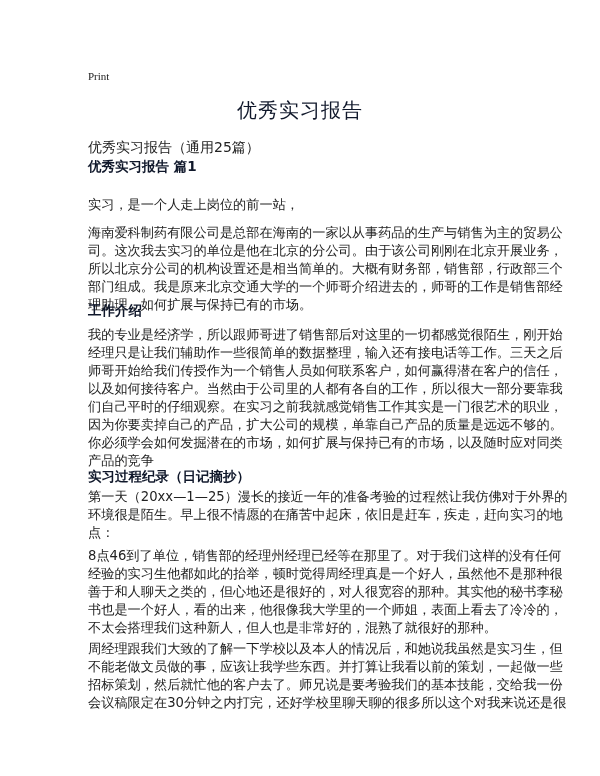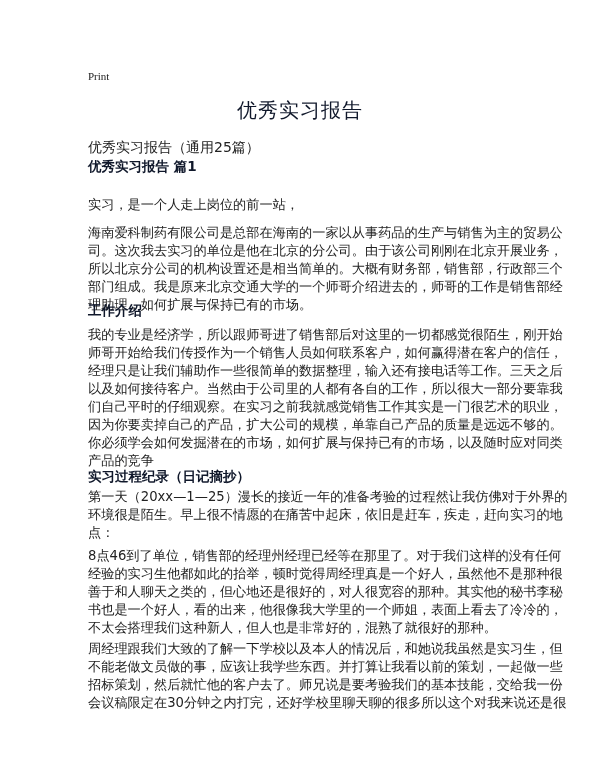--- a/index.html
+++ b/index.html
@@ -35,22 +35,22 @@
     <div class="line">司。这次我去实习的单位是他在北京的分公司。由于该公司刚刚在北京开展业务，</div>
     <div class="line">所以北京分公司的机构设置还是相当简单的。大概有财务部，销售部，行政部三个</div>
     <div class="line">部门组成。我是原来北京交通大学的一个师哥介绍进去的，师哥的工作是销售部经</div>
     <div class="line">理助理，如何扩展与保持已有的市场。</div>
   </div>
 
   <div class="h" style="top:302px;">工作介绍</div>
 
   <div class="para" style="top:326px;">
     <div class="line">我的专业是经济学，所以跟师哥进了销售部后对这里的一切都感觉很陌生，刚开始</div>
+    <div class="line">经理只是让我们辅助作一些很简单的数据整理，输入还有接电话等工作。三天之后</div>
     <div class="line">师哥开始给我们传授作为一个销售人员如何联系客户，如何赢得潜在客户的信任，</div>
-    <div class="line">经理只是让我们辅助作一些很简单的数据整理，输入还有接电话等工作。三天之后</div>
     <div class="line">以及如何接待客户。当然由于公司里的人都有各自的工作，所以很大一部分要靠我</div>
     <div class="line">们自己平时的仔细观察。在实习之前我就感觉销售工作其实是一门很艺术的职业，</div>
     <div class="line">因为你要卖掉自己的产品，扩大公司的规模，单靠自己产品的质量是远远不够的。</div>
     <div class="line">你必须学会如何发掘潜在的市场，如何扩展与保持已有的市场，以及随时应对同类</div>
     <div class="line">产品的竞争</div>
   </div>
 
   <div class="h" style="top:468px;">实习过程纪录（日记摘抄）</div>
 
   <div class="para" style="top:488px;">

